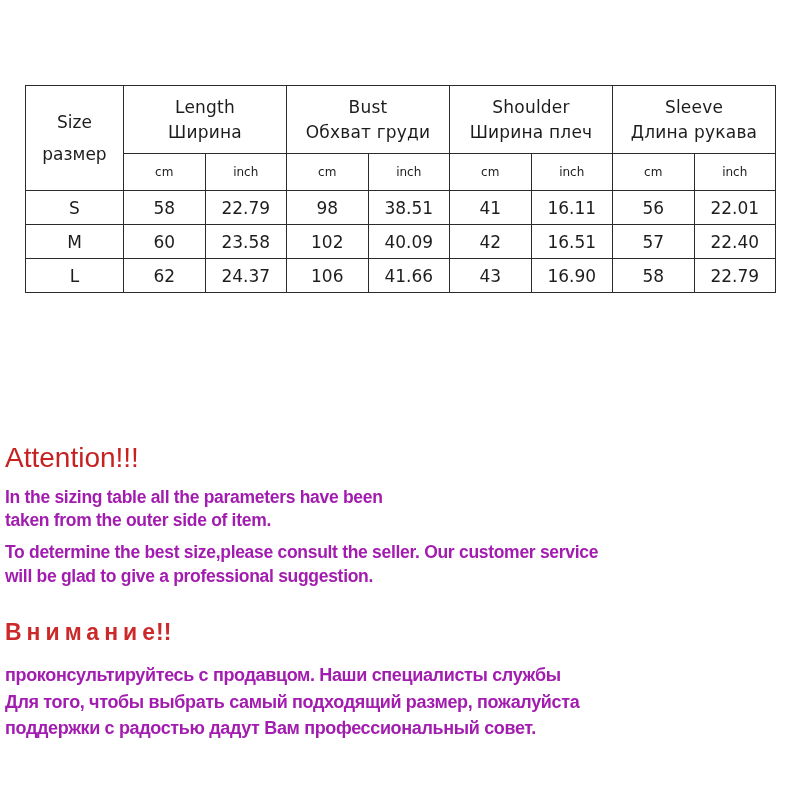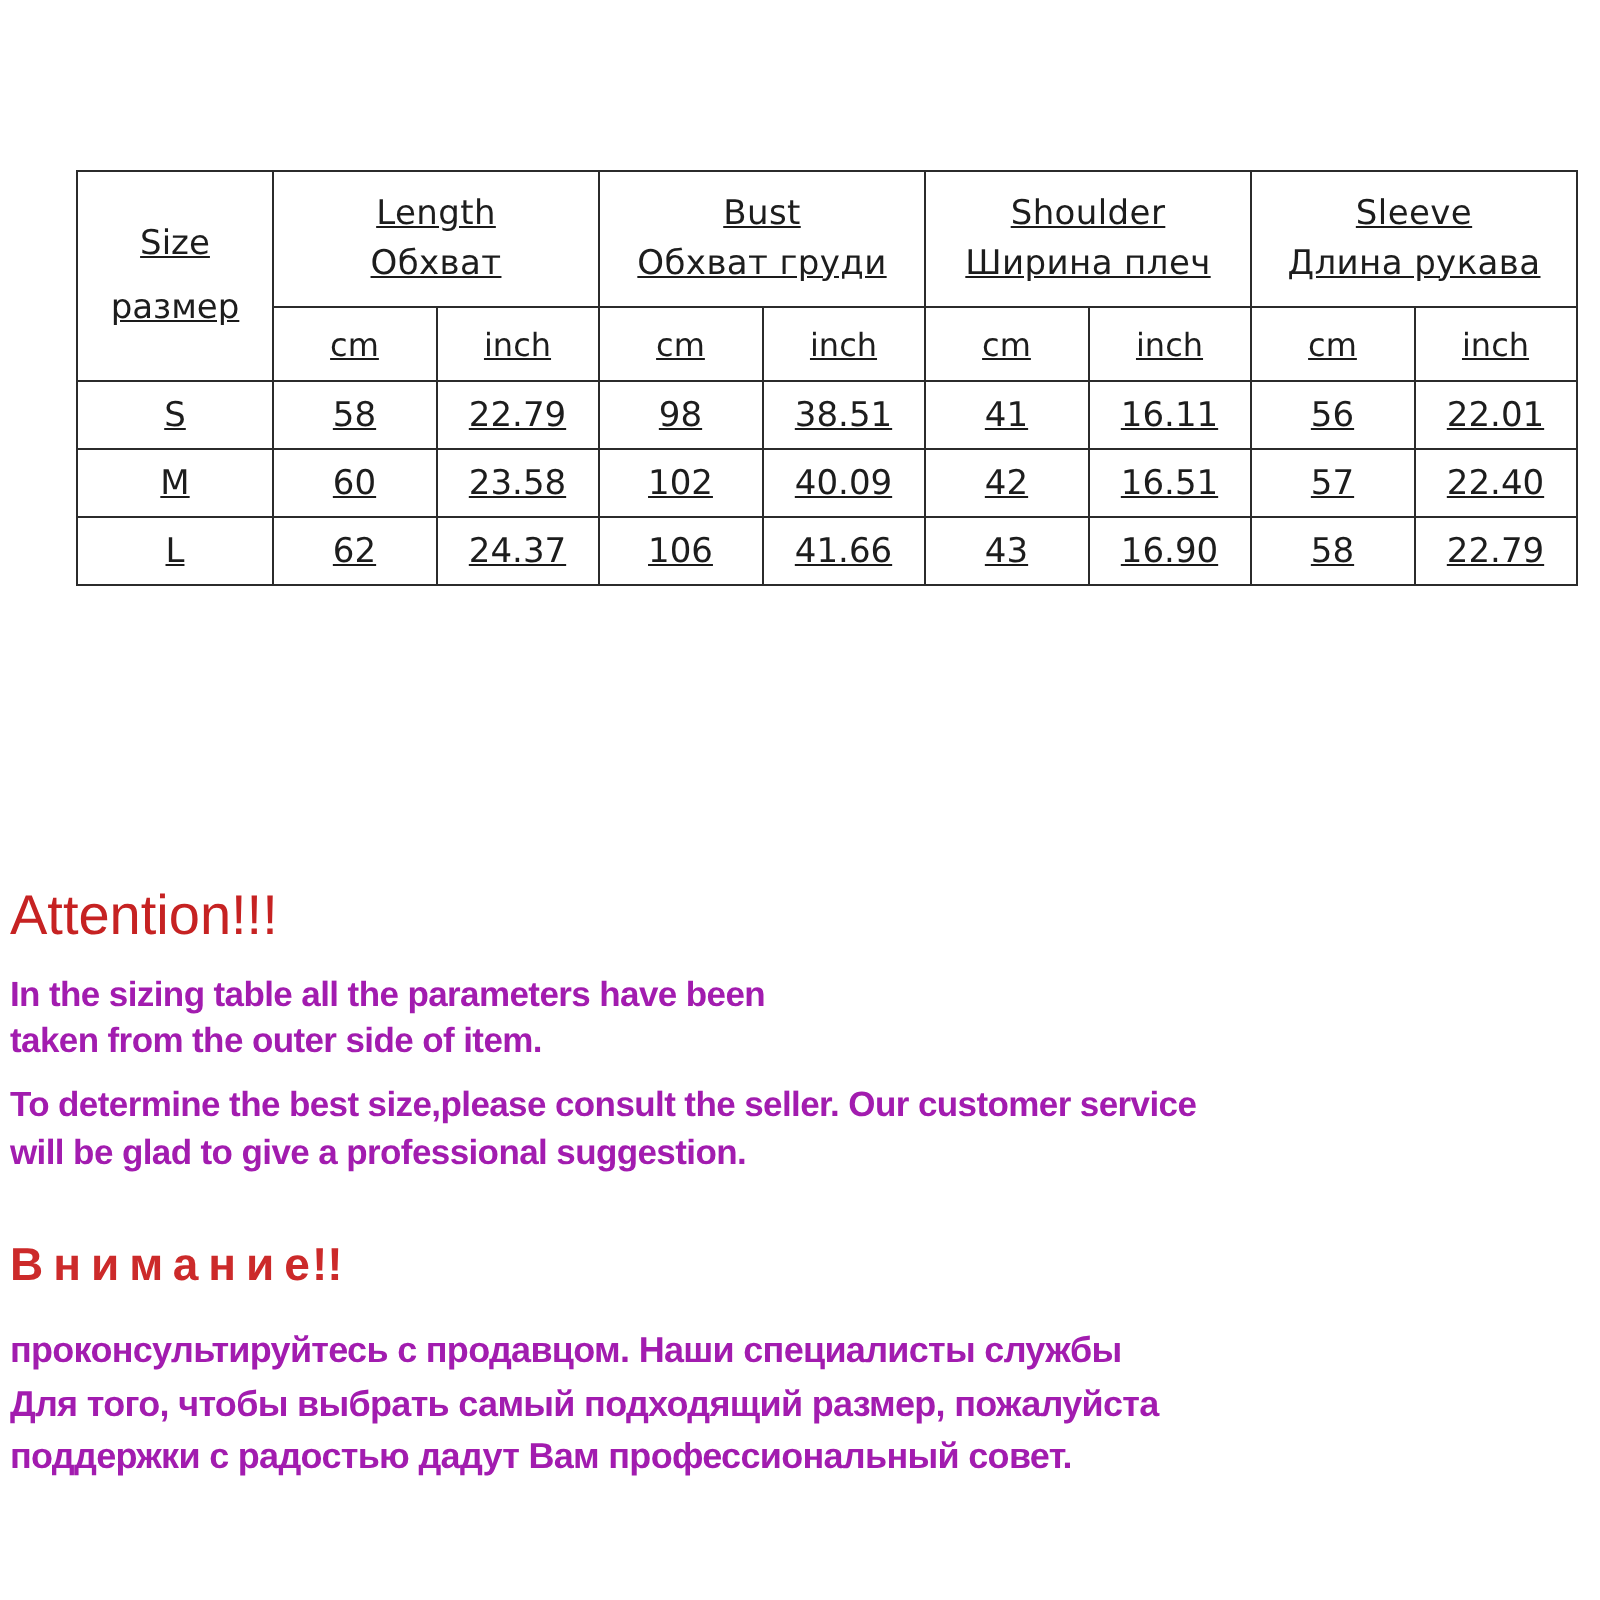--- a/index.html
+++ b/index.html
@@ -12,24 +12,23 @@
     height: 800px;
     position: relative;
     font-family: "Liberation Sans", sans-serif;
     color: #1a1a1a;
     overflow: hidden;
   }
 
   
   #size-table-wrap {
     position: absolute;
-    left: 38px;
+    left: 25px;
     top: 85px;
     width: 746px;
-    text-decoration: underline;
   }
   table.size-table {
     width: 746px;
     border-collapse: collapse;
     table-layout: fixed;
   }
   table.size-table td,
   table.size-table th {
     border: 1px solid #2b2b2b;
     text-align: center;
@@ -55,21 +54,21 @@
     font-size: 17px;
     line-height: 1.9;
     font-family: "DejaVu Sans", sans-serif;
     font-weight: 300;
   }
   .size-head .en { display: block; }
   .size-head .ru { display: block; }
 
   .unit-cell {
     height: 36px;
-    font-size: 16px;
+    font-size: 12px;
     font-family: "DejaVu Sans", sans-serif;
     font-weight: 300;
   }
   .data-cell {
     height: 33px;
     font-size: 17px;
     font-family: "DejaVu Sans", sans-serif;
     font-weight: 300;
   }
   .size-cell {
@@ -130,21 +129,21 @@
 <div id="size-table-wrap">
   <table class="size-table">
     <tbody>
       <tr>
         <td class="size-head" rowspan="2" style="width:97px">
           <span class="en">Size</span>
           <span class="ru">размер</span>
         </td>
         <td class="grp-head" colspan="2" style="width:162px">
           <span class="en">Length</span>
-          <span class="ru">Обхват</span>
+          <span class="ru">Ширина</span>
         </td>
         <td class="grp-head" colspan="2" style="width:162px">
           <span class="en">Bust</span>
           <span class="ru">Обхват груди</span>
         </td>
         <td class="grp-head" colspan="2" style="width:162px">
           <span class="en">Shoulder</span>
           <span class="ru">Ширина плеч</span>
         </td>
         <td class="grp-head" colspan="2" style="width:162px">

